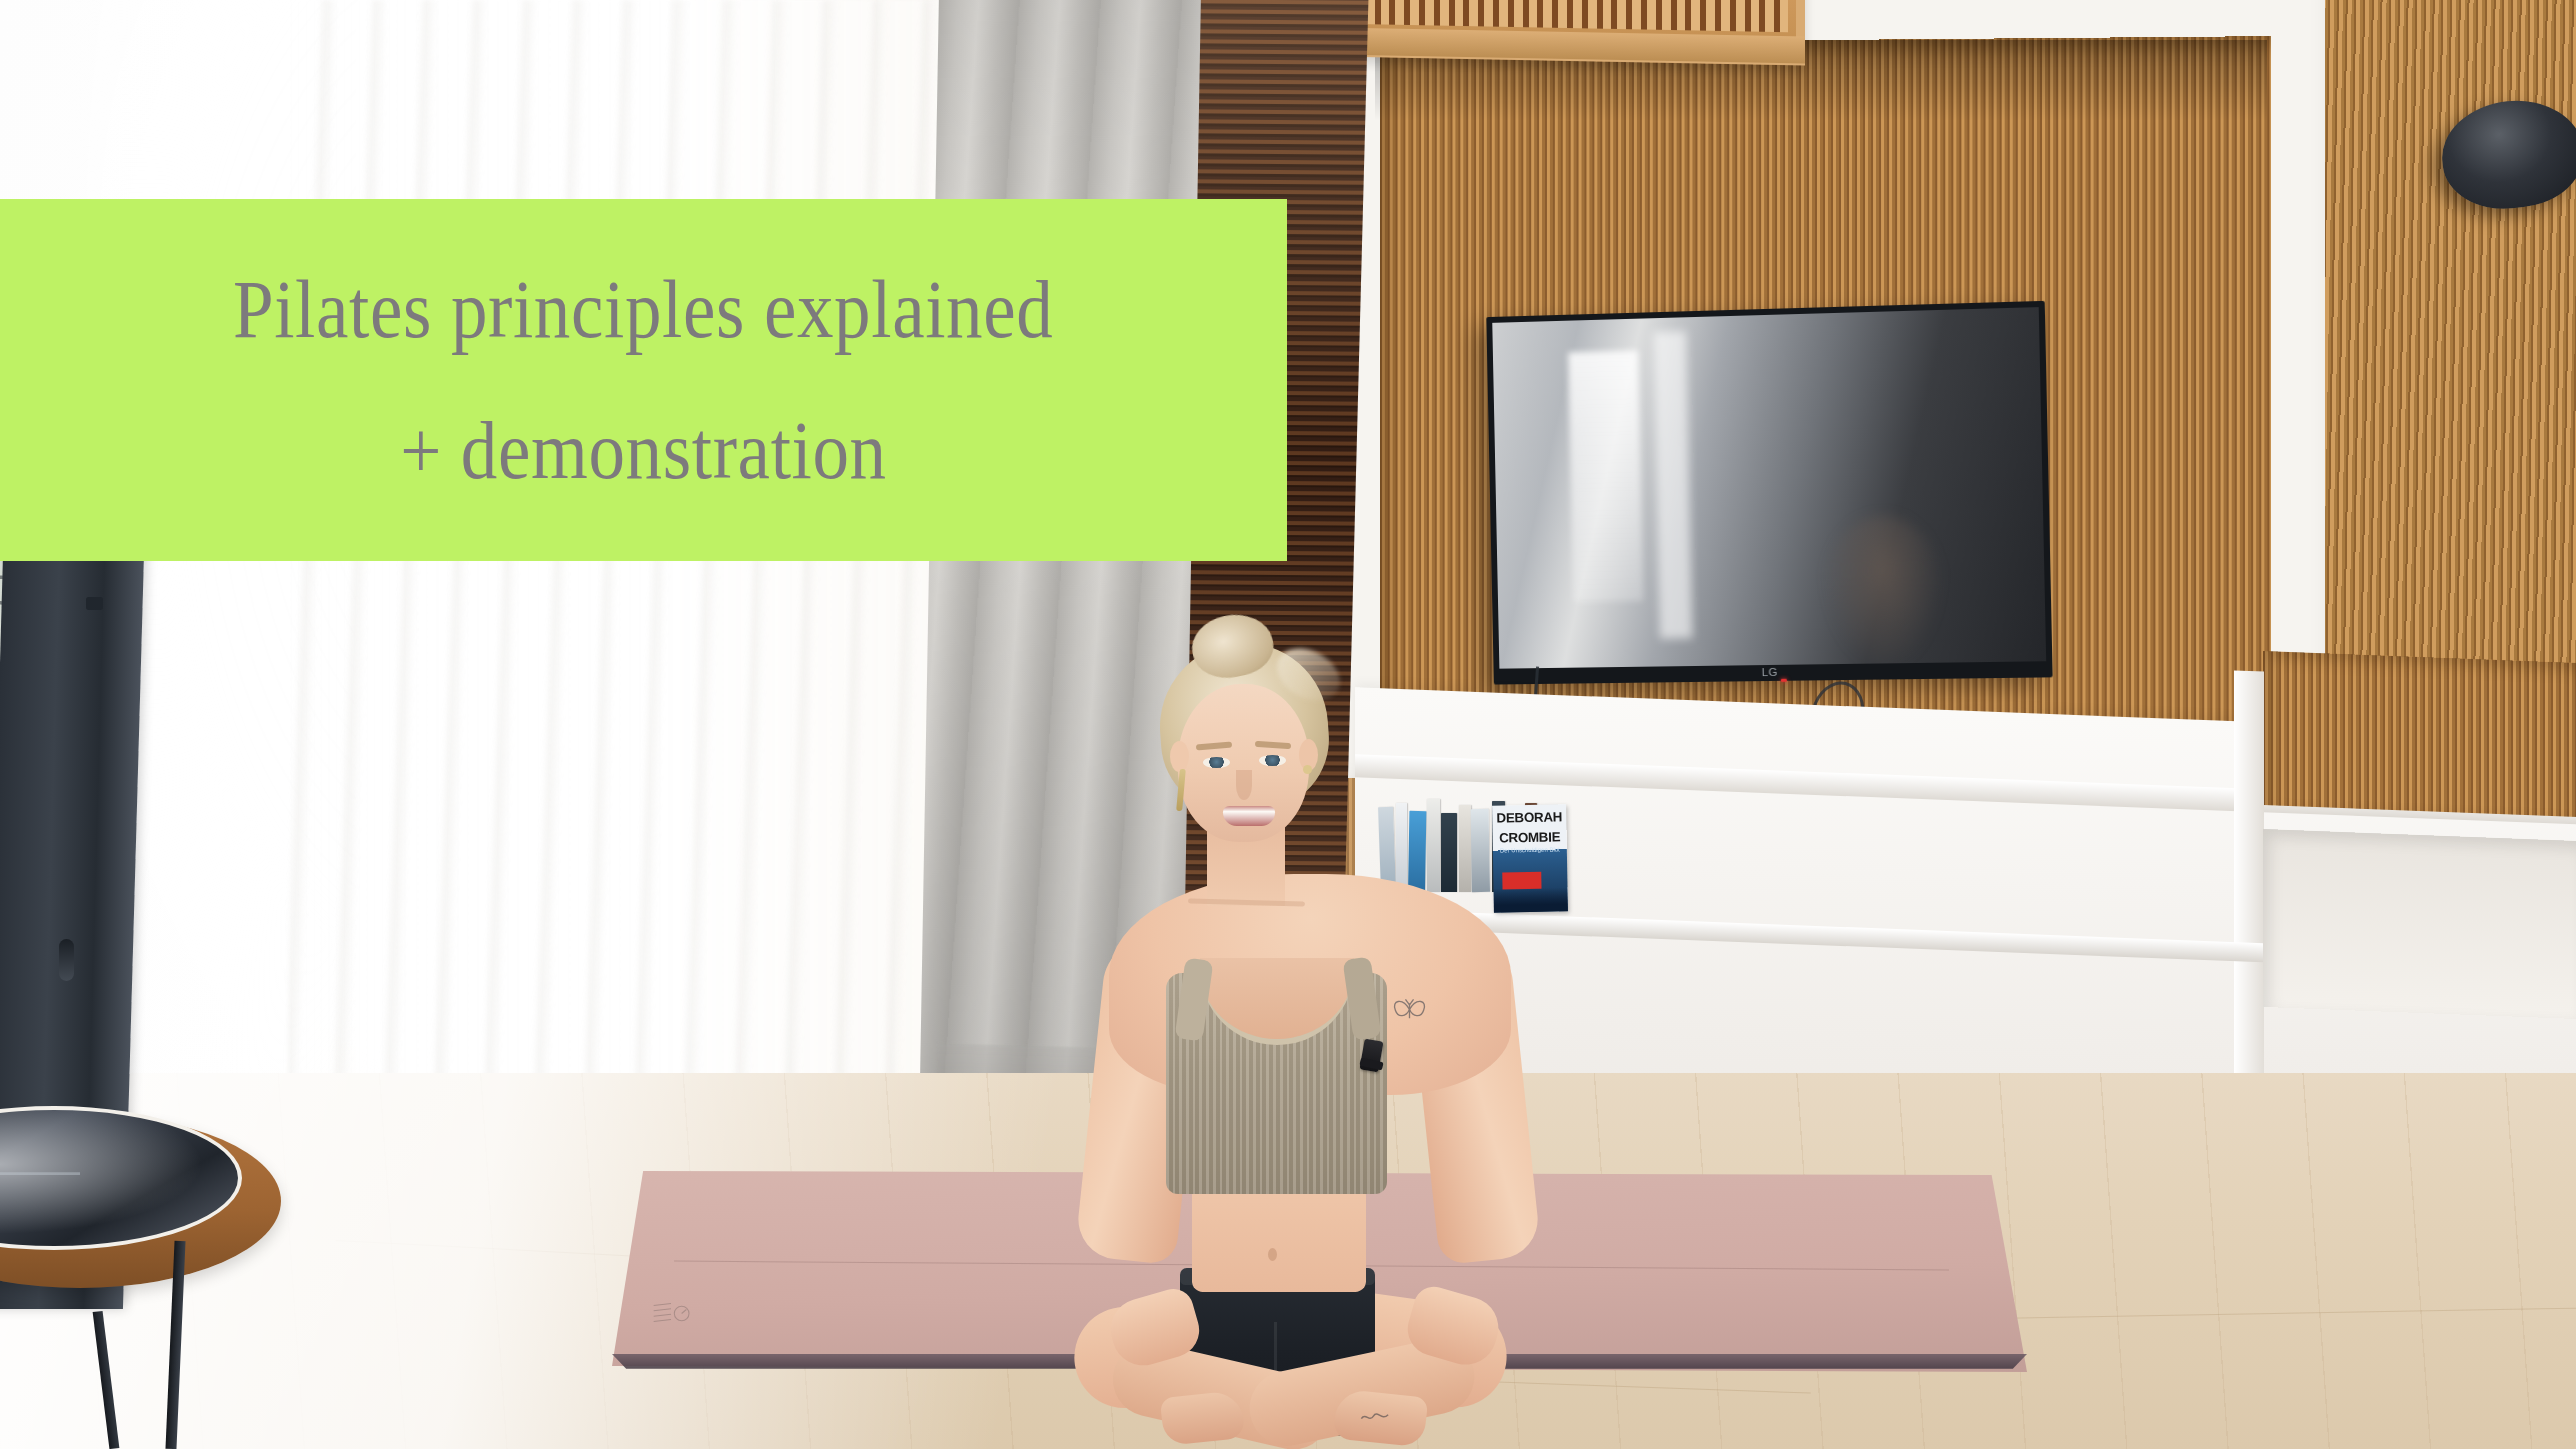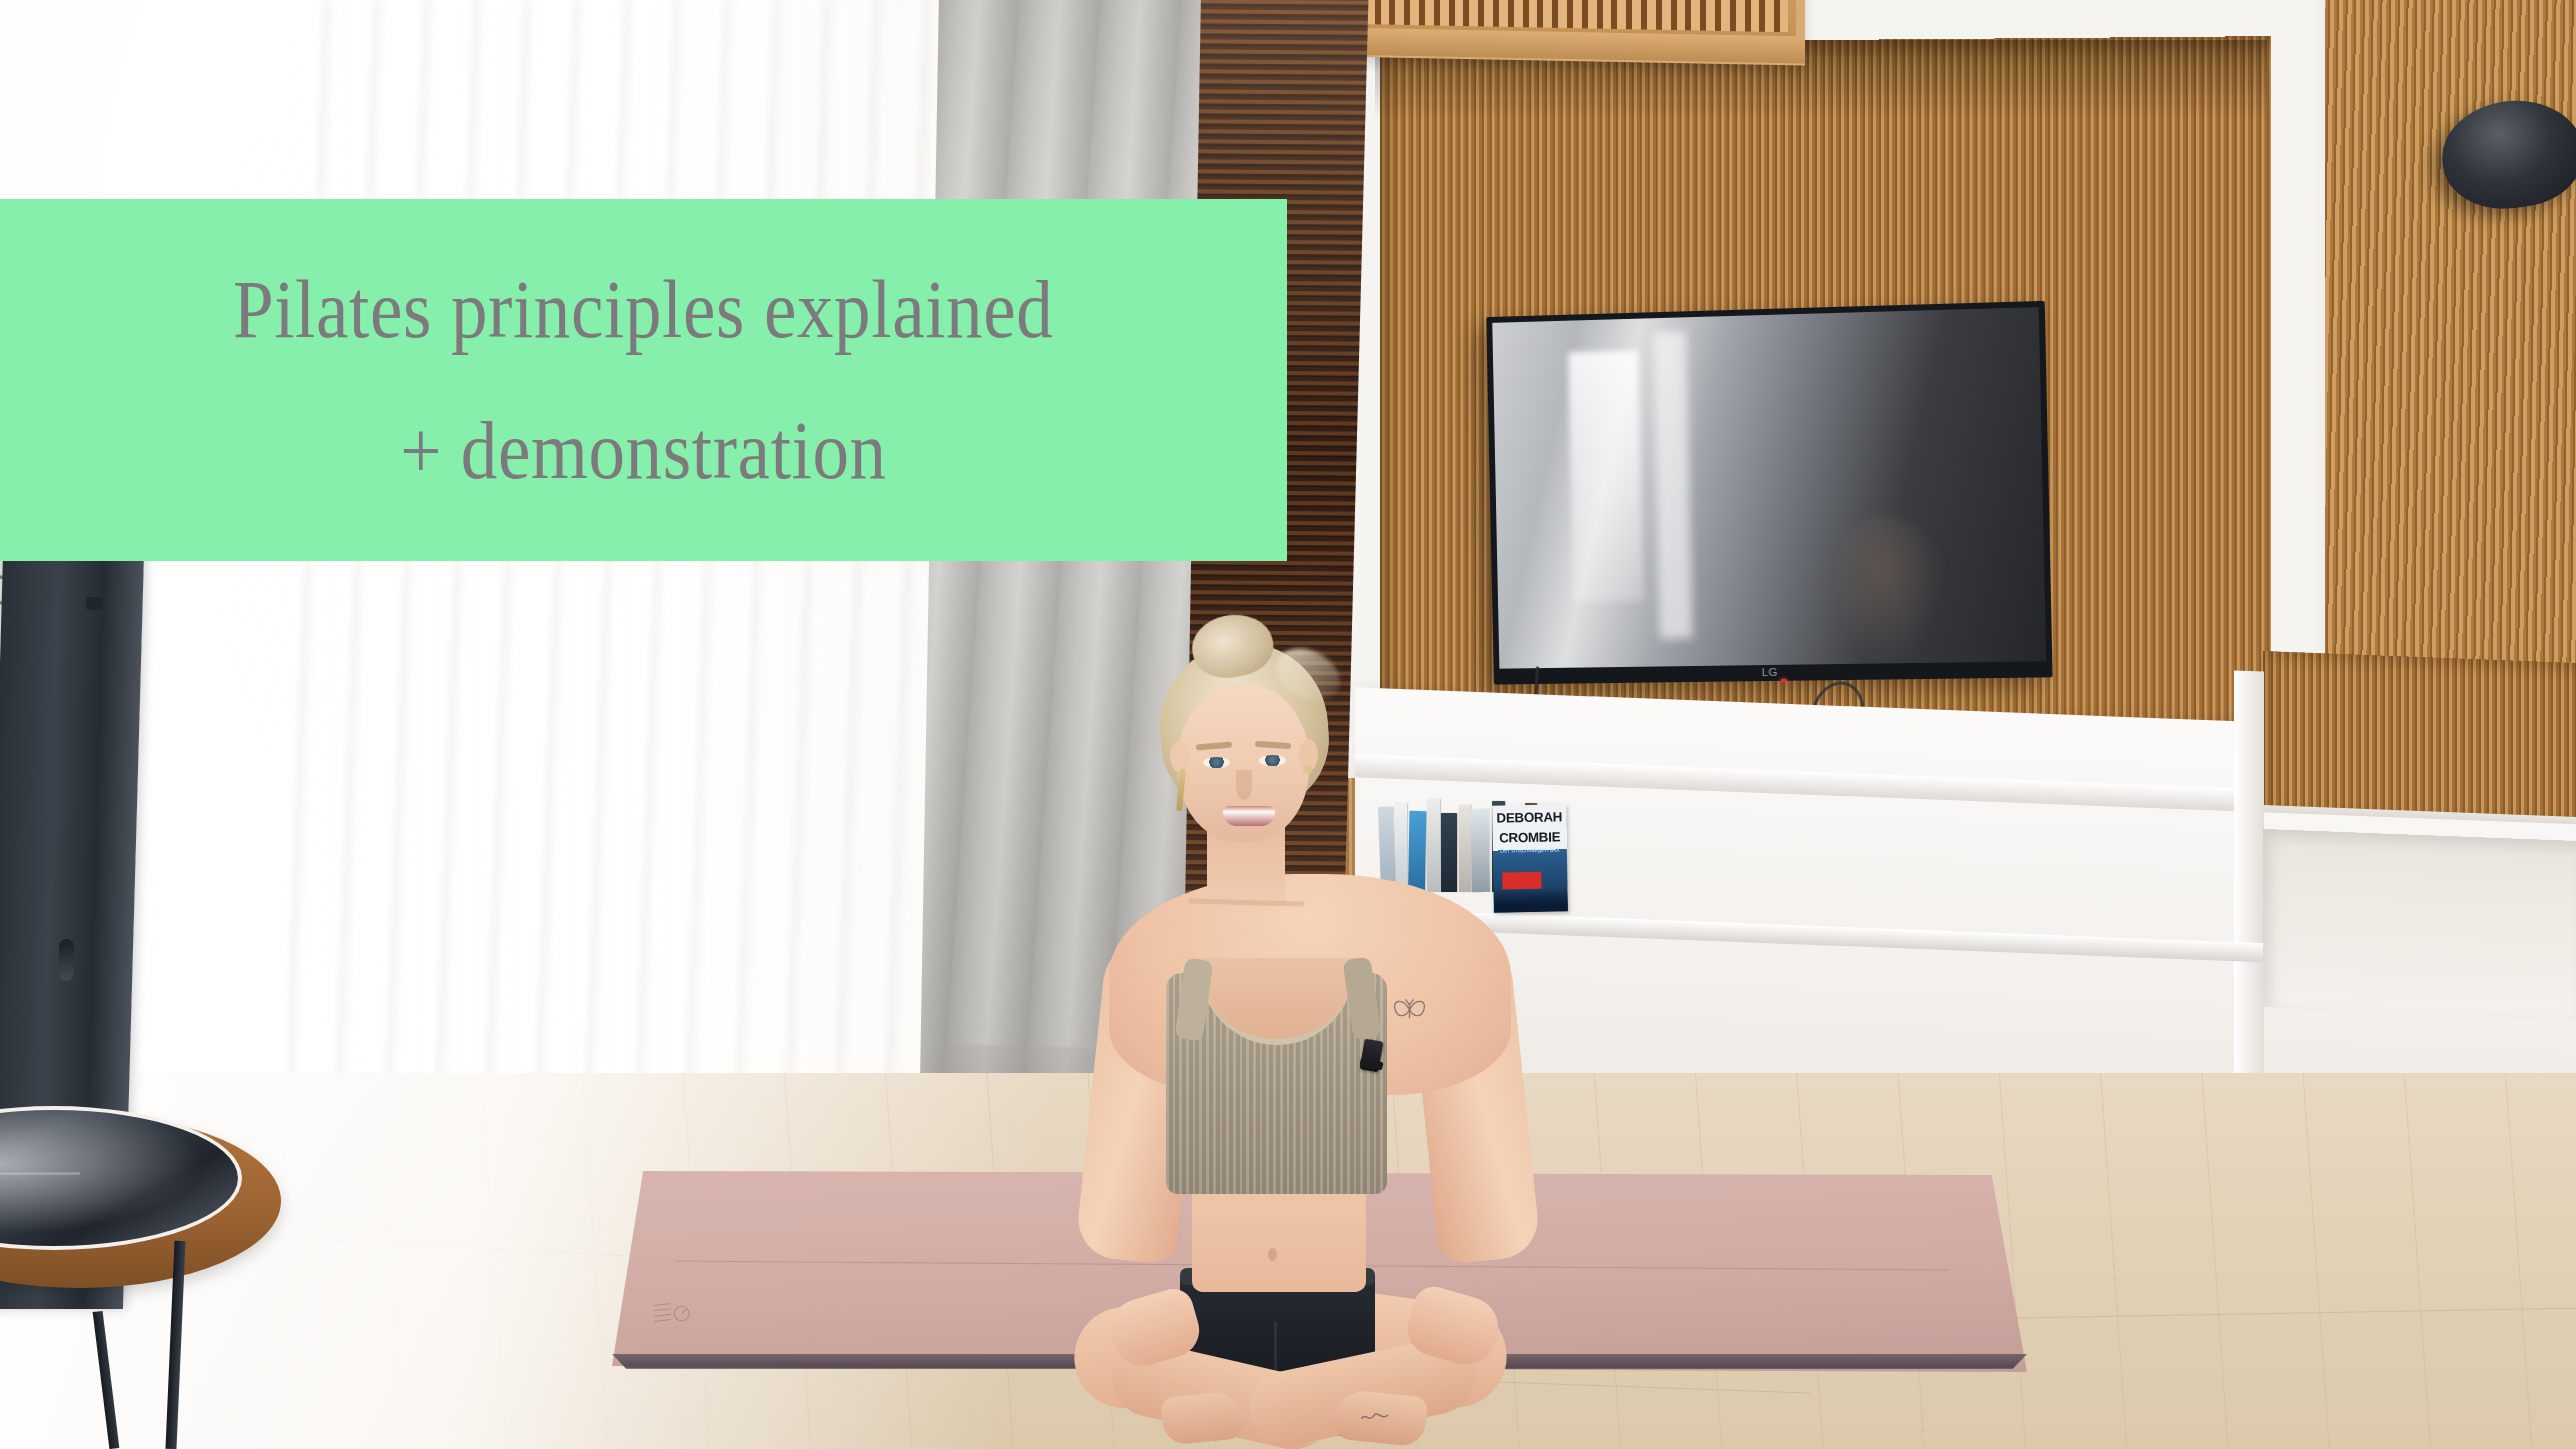--- a/index.html
+++ b/index.html
@@ -671,21 +671,21 @@
   .person { filter: blur(0.7px); }
   .scene { filter: saturate(1.02); }
 
   
   .title-card {
     position: absolute;
     left: 0;
     top: 199px;
     width: 1287px;
     height: 362px;
-    background: #86efac;
+    background: #bef264;
     display: flex;
     flex-direction: column;
     align-items: center;
     justify-content: center;
     gap: 23px;
   }
   .title-line {
     font-family: "Liberation Serif", "DejaVu Serif", serif;
     color: #7d7a7d;
     font-size: 83px;

